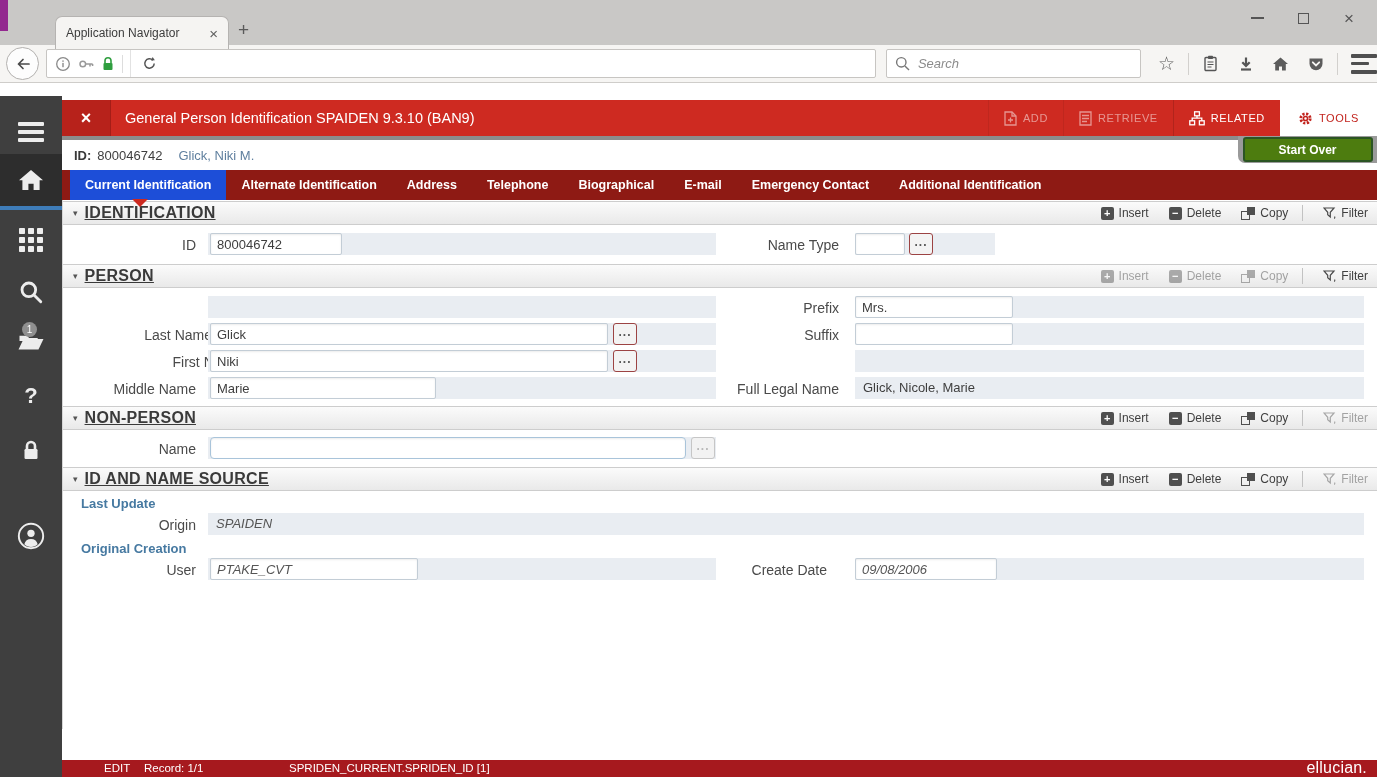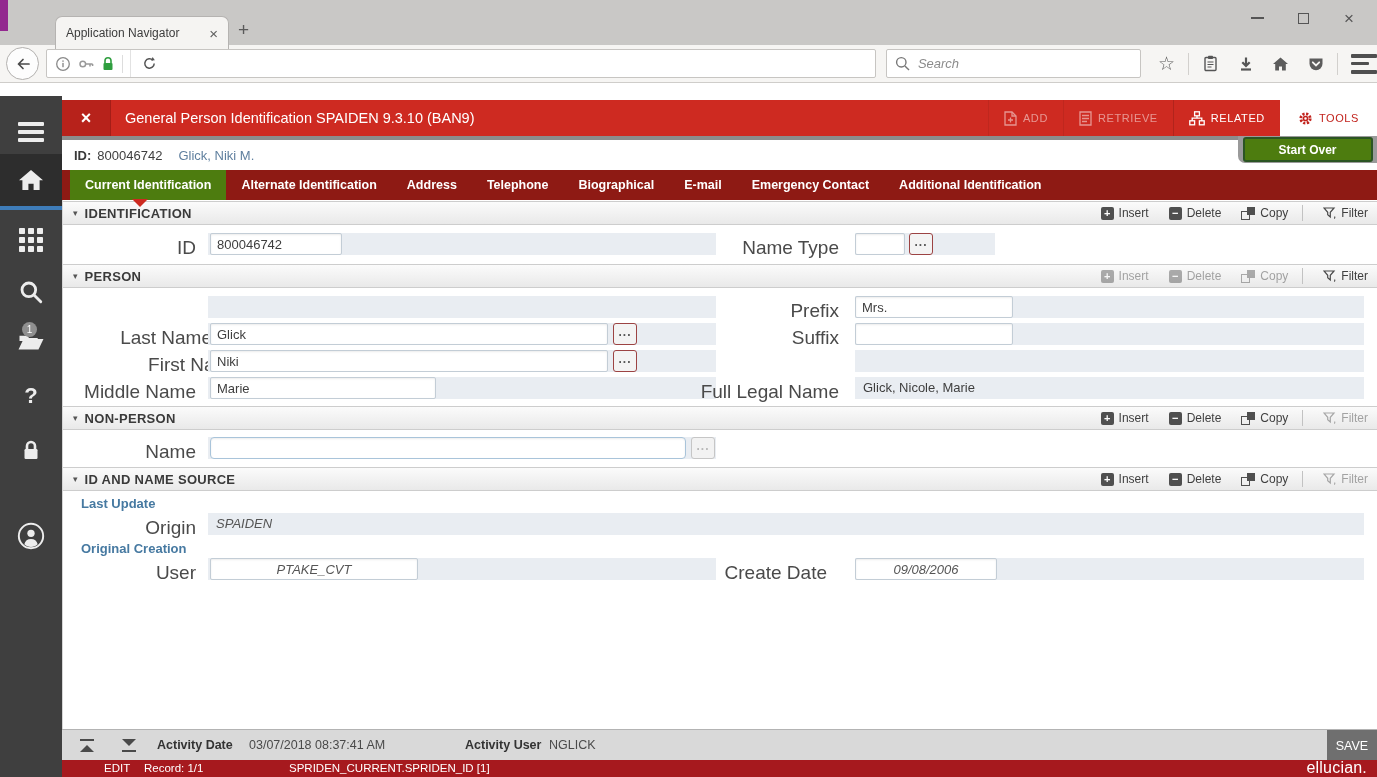--- a/index.html
+++ b/index.html
@@ -75,48 +75,48 @@
   .startover-wrap{position:absolute;left:1238px;top:136px;width:139px;height:27px;background:#9a9a9a;
       border-radius:0 0 0 7px;z-index:4;display:flex;align-items:center;justify-content:center;}
   .startover-btn{width:126px;height:21px;background:#4d7c0f;border:2px solid #2b5523;border-radius:3px;
       color:#fff;font-size:12px;font-weight:bold;display:flex;align-items:center;justify-content:center;
       box-sizing:content-box;}
 
   
   .tabbar{position:absolute;left:62px;top:170px;width:1315px;height:30px;background:#8e1a14;
       display:flex;align-items:stretch;padding-left:8px;box-sizing:border-box;}
   .ftab{display:flex;align-items:center;padding:0 15px;color:#fff;font-size:12.5px;font-weight:bold;}
-  .ftab.active{background:#4d7c0f;}
+  .ftab.active{background:#1d4ed8;}
   .tab-pointer{position:absolute;left:132px;top:199px;width:0;height:0;border-left:8px solid transparent;
       border-right:8px solid transparent;border-top:8px solid #cd2a20;z-index:5;}
 
   
   .form{position:absolute;left:62px;top:200px;width:1315px;height:529px;background:#fff;
       border-left:1px solid #d6d6d6;box-sizing:border-box;}
   .sec-header{position:absolute;left:0;width:1315px;height:24px;
       background:linear-gradient(#fbfbfb,#e9e9e9);border-top:1px solid #cdcdcd;
       border-bottom:1px solid #cdcdcd;display:flex;align-items:center;padding:0 10px;box-sizing:border-box;}
   .caret{font-size:9px;color:#555;margin-right:7px;}
-  .sec-title{font-size:13px;font-weight:bold;color:#3a3a3a;letter-spacing:.3px;}
+  .sec-title{font-size:16px;font-weight:bold;color:#3a3a3a;letter-spacing:.3px;text-decoration:underline;}
   .sec-actions{margin-left:auto;display:flex;align-items:center;}
   .act{display:flex;align-items:center;gap:5px;font-size:12px;color:#3f3f3f;margin-left:20px;}
   .act.disabled{opacity:.45;}
   .act-sep{width:1px;height:16px;background:#c2c2c2;margin-left:14px;}
   .sq{display:inline-flex;width:13px;height:13px;background:#4f4f4f;border-radius:2px;color:#fff;
       align-items:center;justify-content:center;font-size:11px;font-weight:bold;line-height:0;}
   .cp{position:relative;width:14px;height:13px;display:inline-block;}
   .cp::before{content:"";position:absolute;left:0;bottom:0;width:7px;height:7px;border:1.5px solid #4f4f4f;}
   .cp::after{content:"";position:absolute;right:0;top:0;width:8px;height:8px;background:#4f4f4f;}
 
-  .lbl{position:absolute;font-size:19px;color:#4a4a4a;text-align:right;white-space:nowrap;}
+  .lbl{position:absolute;font-size:14px;color:#4a4a4a;text-align:right;white-space:nowrap;}
   .track{position:absolute;height:22px;background:#e9edf2;}
   .inp{position:absolute;height:22px;box-sizing:border-box;border:1px solid #c3cdd6;border-radius:2px;
       background:#fff;padding:0 6px;font-size:13px;color:#3e3e3e;font-family:"Liberation Sans",sans-serif;
       box-shadow:inset 0 1px 2px rgba(0,0,0,.08);outline:none;}
-  .inp.ital{font-style:italic;color:#555;text-align:center;}
+  .inp.ital{font-style:italic;color:#555;}
   .inp.blue-border{border-color:#a9c4da;border-radius:4px;}
   .dots{position:absolute;width:24px;height:22px;box-sizing:border-box;border:1px solid #9c4343;
       border-radius:3px;background:#f3f3f3;color:#555;font-weight:bold;letter-spacing:1px;display:flex;
       align-items:flex-start;justify-content:center;font-size:12px;line-height:10px;padding-top:3px;}
   .dots.disabled{border-color:#c6c6c6;color:#b8b8b8;background:#f2f2f2;}
   .track-text{position:absolute;font-size:13px;color:#3e3e3e;line-height:22px;padding-left:8px;}
   .track-text.ital{font-style:italic;color:#555;}
   .subhead{position:absolute;font-size:13px;font-weight:bold;color:#4679a1;}
 
   
@@ -505,39 +505,20 @@
     </div>
     <span class="subhead" style="left:18px;top:341px;">Original Creation</span>
     <span class="lbl" style="left:0;width:133px;top:362px;">User</span>
     <div class="track" style="left:145px;top:358px;width:508px;"></div>
     <input class="inp ital" style="left: 147px; top: 358px; width: 208px;" value="PTAKE_CVT">
     <span class="lbl" style="left:564px;width:200px;top:362px;">Create Date</span>
     <div class="track" style="left:792px;top:358px;width:509px;"></div>
     <input class="inp ital" style="left: 792px; top: 358px; width: 142px;" value="09/08/2006">
   </div>
 
-  <div class="bottombar">
-    <span class="scroll-btn" style="left:8px;">
-      <span class="arr-wrap">
-          <span class="bar" style="top:0;"></span>
-          <span class="tri-up"></span>
-        </span>
-    </span>
-    <span class="scroll-btn" style="left:50px;">
-      <span class="arr-wrap">
-          <span class="bar" style="bottom:0;"></span>
-          <span class="tri-dn"></span>
-        </span>
-    </span>
-    <span class="bb-text b" style="left:95px;">Activity Date</span>
-    <span class="bb-text" style="left:187px;">03/07/2018 08:37:41 AM</span>
-    <span class="bb-text b" style="left:403px;">Activity User</span>
-    <span class="bb-text" style="left:487px;">NGLICK</span>
-    <span class="save-btn">SAVE</span>
-  </div>
 
   <div class="statusbar">
     <span class="sb-text" style="left:8px;padding-left:34px;">EDIT</span>
     <span class="sb-text" style="left:82px;">Record: 1/1</span>
     <span class="sb-text" style="left:227px;">SPRIDEN_CURRENT.SPRIDEN_ID [1]</span>
     <span class="brand">ellucian.</span>
   </div>
 
 </div>
 

